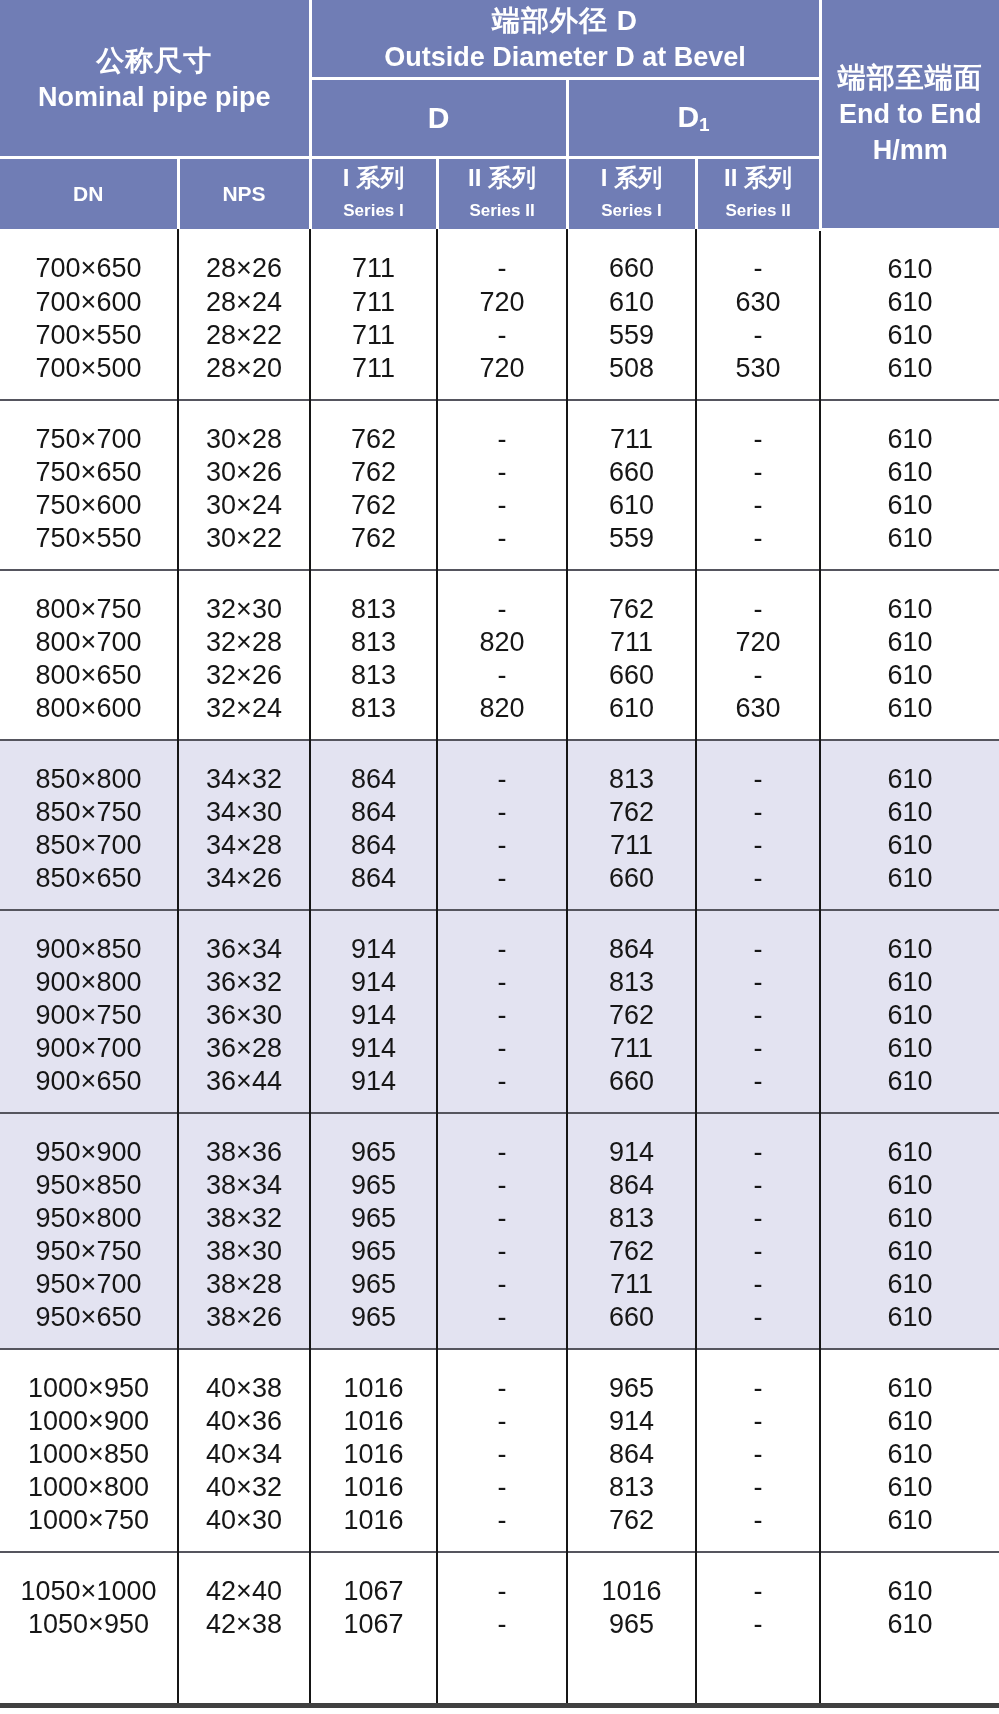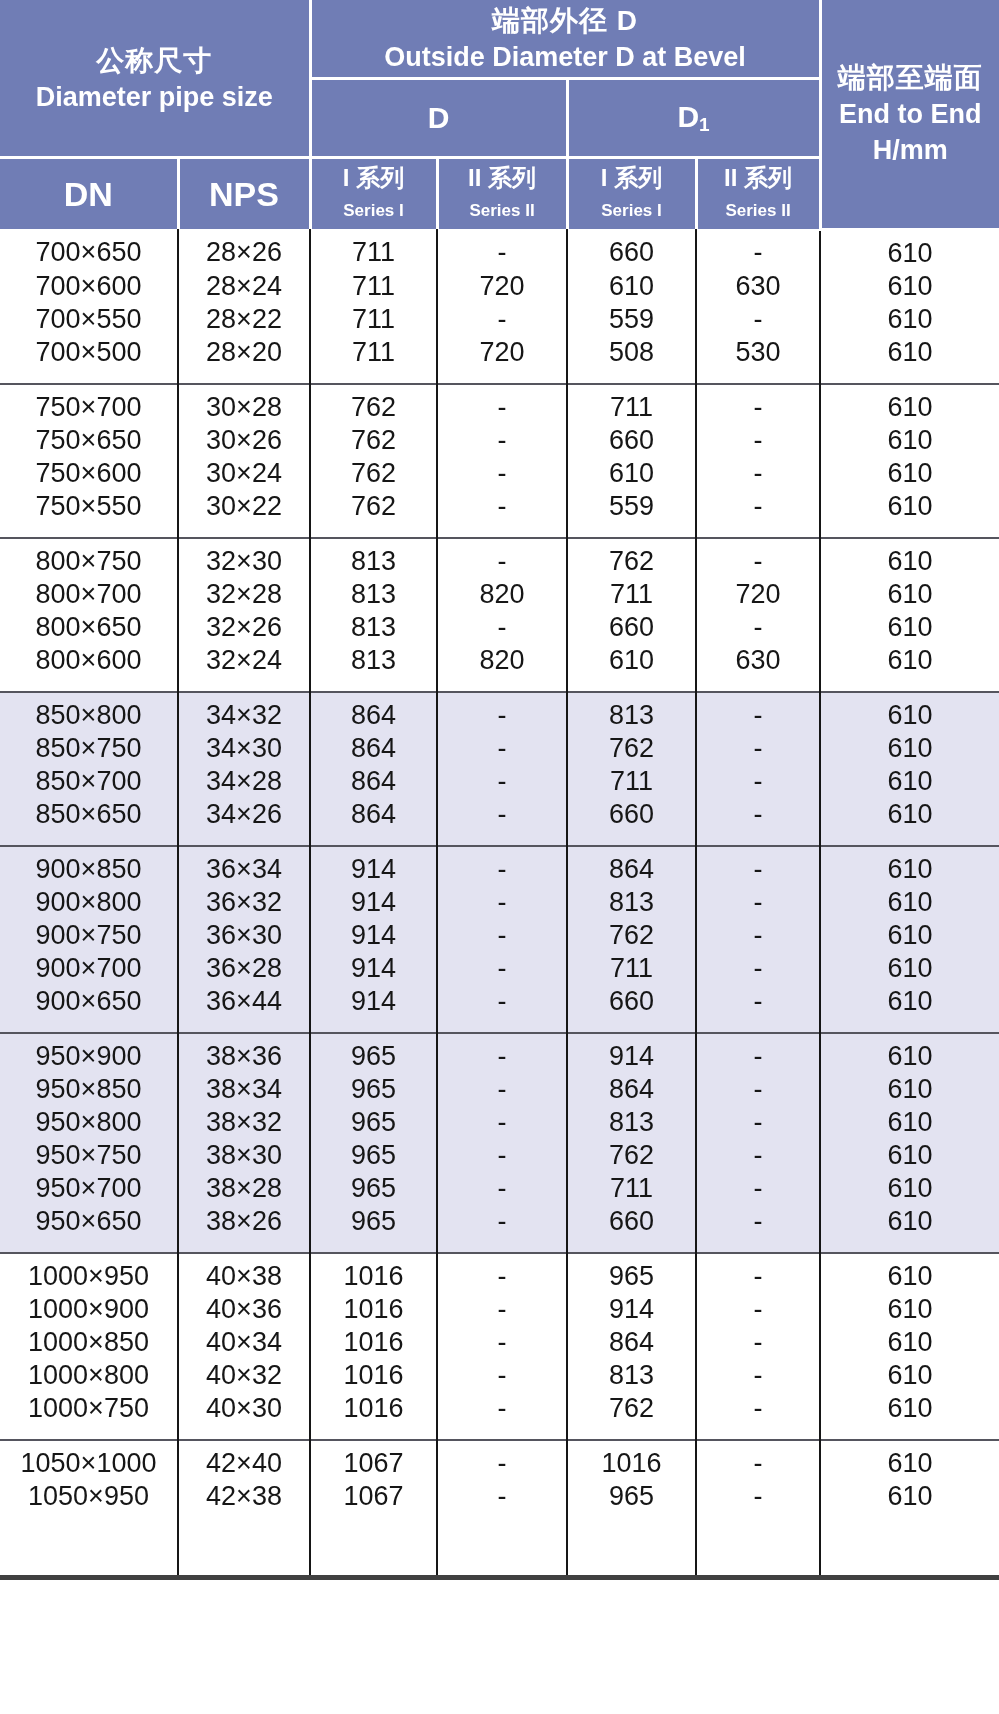--- a/index.html
+++ b/index.html
@@ -30,37 +30,37 @@
   }
   thead tr.h-row1 th { border-top: none; height: 72px; }
   thead tr.h-row2 th { height: 72px; }
   thead tr.h-row3 th { height: 66px; border-bottom: none; }
   thead th.edge-l { border-left: none; }
   thead th.edge-r { border-right: none; }
   .hzh { font-size: 28px; line-height: 37px; letter-spacing: 1px; }
   .hen { font-size: 27px; line-height: 36px; }
   .dbig { font-size: 30px; }
   .dsub { font-size: 19px; }
-  .dnnps { font-size: 34px; margin-left: 16px; }
+  .dnnps { font-size: 21px; margin-left: 16px; }
   .szh { font-size: 24px; line-height: 33px; }
   .sen { font-size: 17px; line-height: 33px; }
   
   tbody td {
     text-align: center;
     vertical-align: middle;
     color: #161616;
     font-size: 27px;
     line-height: 33px;
     padding: 0;
     border-right: 2px solid #161616;
     background: #ffffff;
   }
   tbody td:last-child { border-right: none; }
   tbody.shaded td { background: #E3E3F1; }
-  tbody tr:first-child td { padding-top: 6px; }
+  tbody tr:first-child td { padding-top: 22px; }
   tbody tr:last-child td { padding-bottom: 14px; }
   tbody.tall tr:first-child td { }
   tbody.tall tr:last-child td { padding-bottom: 62px; }
   tbody.sep tr:first-child td { border-top: 2px solid #55555E; }
   tbody:last-child tr:last-child td { border-bottom: 5px solid #404040; }
 </style>
 </head>
 <body>
 
 <div class="page">
@@ -71,21 +71,21 @@
       <col style="width:127px">
       <col style="width:130px">
       <col style="width:129px">
       <col style="width:124px">
       <col style="width:179px">
     </colgroup>
     <thead>
       <tr class="h-row1">
         <th rowspan="2" colspan="2" class="edge-l">
           <div class="hzh">公称尺寸</div>
-          <div class="hen">Diameter pipe size</div>
+          <div class="hen">Nominal pipe pipe</div>
         </th>
         <th colspan="4">
           <div class="hzh">端部外径 D</div>
           <div class="hen">Outside Diameter D at Bevel</div>
         </th>
         <th rowspan="3" class="edge-r">
           <div class="hzh">端部至端面</div>
           <div class="hen">End to End</div>
           <div class="hen">H/mm</div>
         </th>

